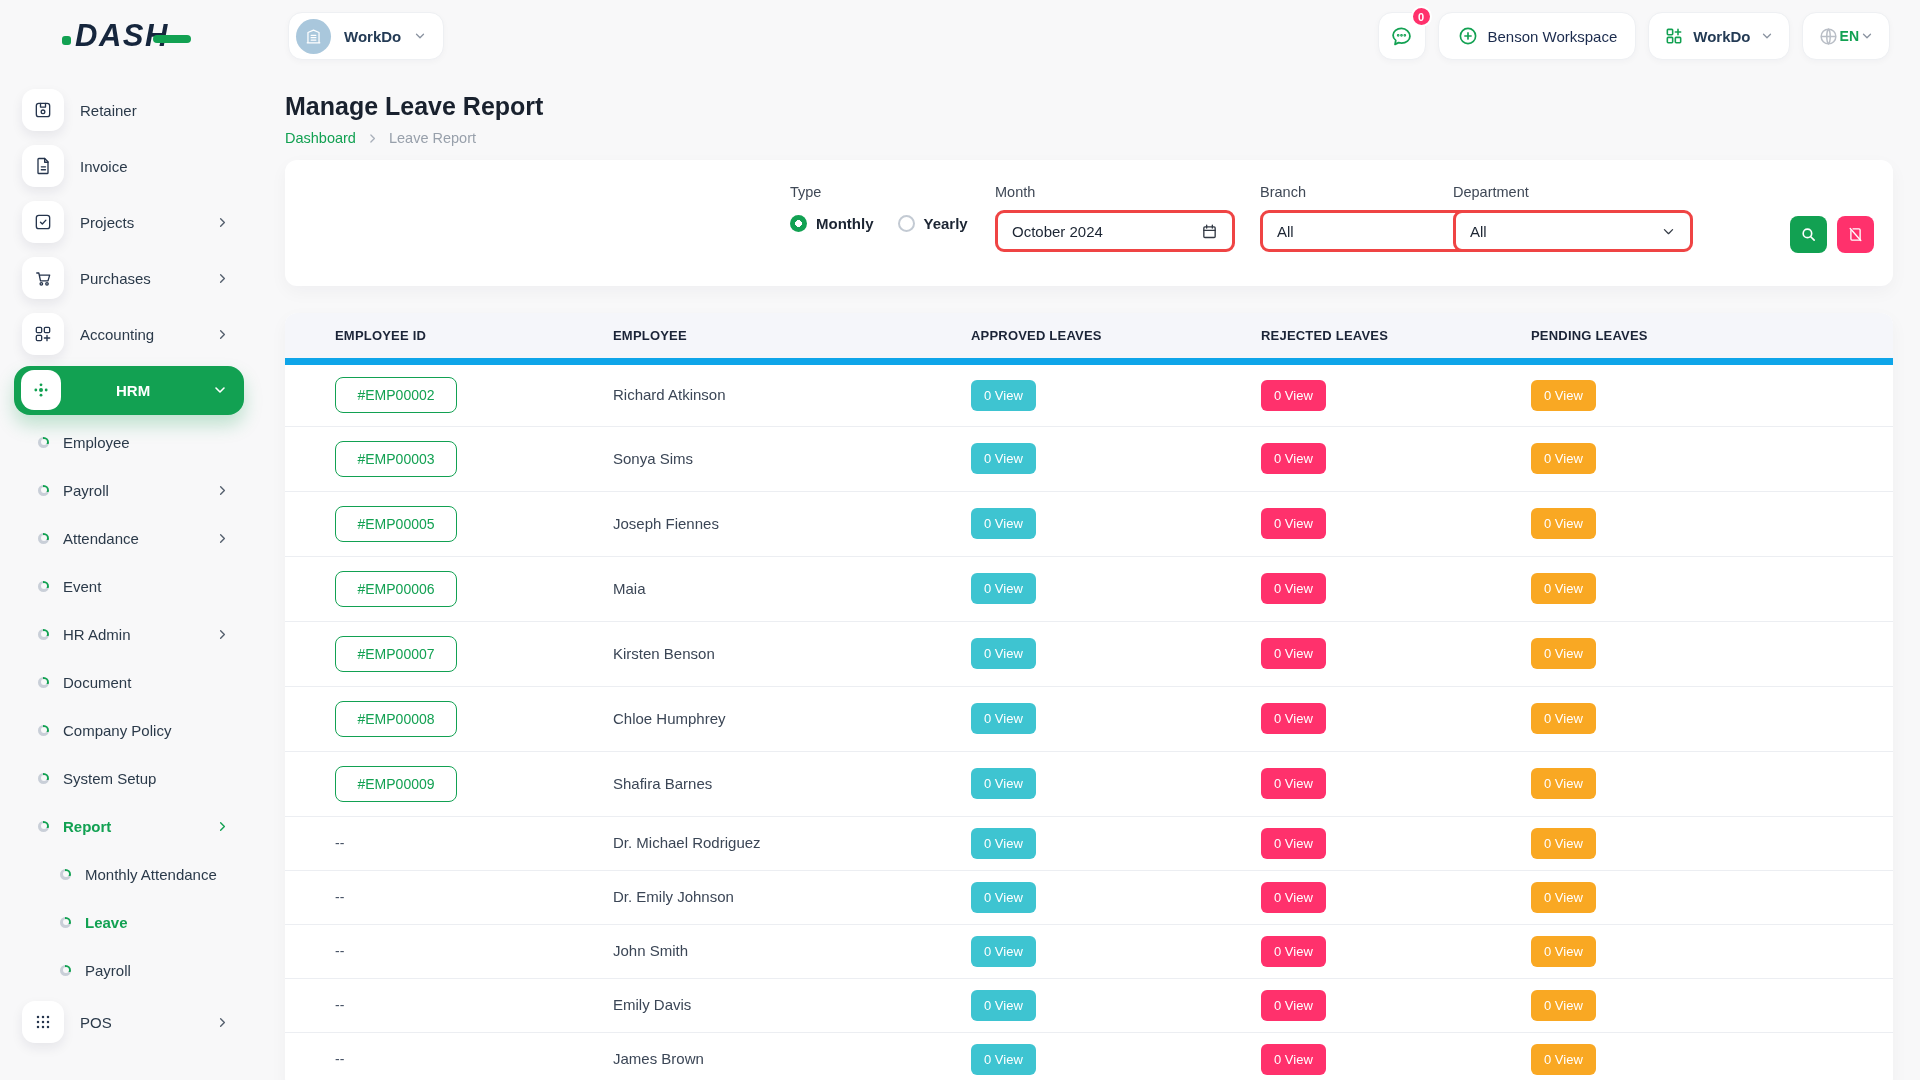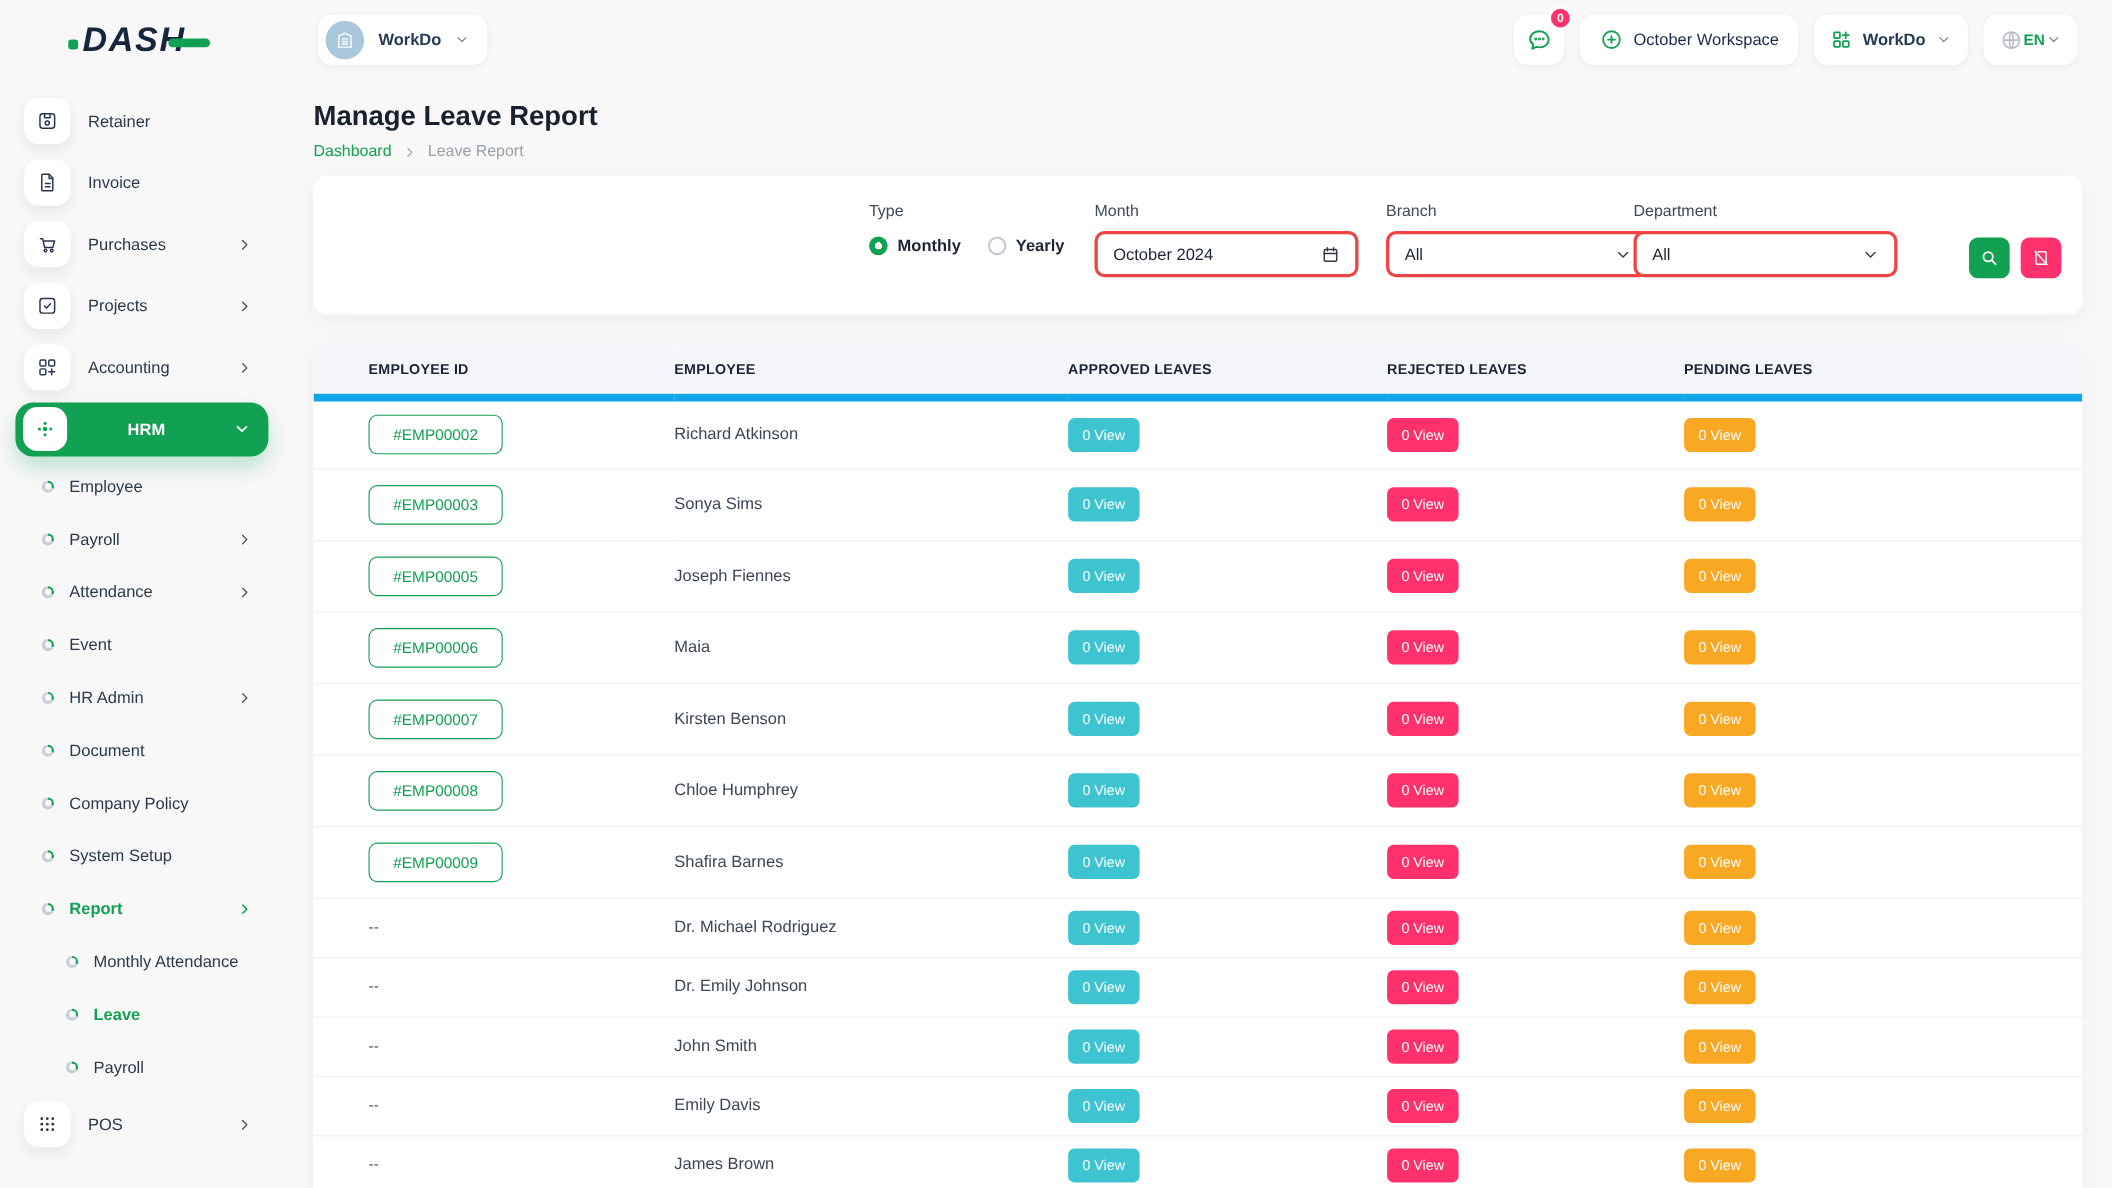--- a/index.html
+++ b/index.html
@@ -70,21 +70,21 @@
   .fg{position:absolute;}
   .fg-type{left:505px;top:24px;}
   .radio-row{display:flex;align-items:center;gap:24px;margin-top:15px;}
   .radio-opt{display:flex;align-items:center;gap:9px;cursor:pointer;}
   .radio{width:17px;height:17px;border-radius:50%;flex:0 0 auto;}
   .radio.on{background:radial-gradient(circle,#fff 0 3.2px,var(--green) 3.4px 100%);}
   .radio.off{border:2px solid #C3CAD3;background:#fff;}
   .radio-label{font-size:15px;font-weight:700;color:#1C2533;}
   .fg-month{left:710px;top:24px;width:240px;}
   .fg-branch{left:975px;top:24px;width:240px;}
-  .fg-dept{left:1200px;top:24px;width:240px;}
+  .fg-dept{left:1168px;top:24px;width:240px;}
   .control{margin-top:10px;height:42px;border:3px solid #ef4444;border-radius:9px;background:#fff;display:flex;align-items:center;padding:0 14px;font-size:15px;color:#1C2533;cursor:pointer;}
   .control .spacer{margin-left:auto;}
   .control .cal,.control .sel-chev{color:#333A45;}
   .fg-actions{left:1505px;top:56px;display:flex;gap:10px;}
   .sq-btn{width:37px;height:37px;border-radius:8px;border:none;display:flex;align-items:center;justify-content:center;color:#fff;cursor:pointer;}
   .sq-btn.search{background:var(--green);}
   .sq-btn.reset{background:var(--pink);}
 
   
   .table-card{margin-top:27px;overflow:hidden;padding-bottom:4px;}
@@ -141,21 +141,21 @@
       </span>
       <span class="chat-badge">0</span>
     </div>
     <div class="chip create-btn">
       <span class="plus">
         <svg width="22" height="22" viewBox="0 0 24 24" fill="none" stroke="currentColor" stroke-width="1.8" stroke-linecap="round">
             <circle cx="12" cy="12" r="8.3"></circle>
             <path d="M12 8.6v6.8M8.6 12h6.8"></path>
           </svg>
       </span>
-      <span>October Workspace</span>
+      <span>Benson Workspace</span>
     </div>
     <div class="chip switch-btn">
       <span class="grid">
         <svg width="20" height="20" viewBox="0 0 24 24" fill="none" stroke="currentColor" stroke-width="1.9" stroke-linecap="round">
             <rect x="4" y="4" width="6.4" height="6.4" rx="1"></rect>
             <rect x="13.6" y="13.6" width="6.4" height="6.4" rx="1"></rect>
             <rect x="4" y="13.6" width="6.4" height="6.4" rx="1"></rect>
             <path d="M16.8 4v6.4M13.6 7.2H20"></path>
           </svg>
       </span>
@@ -201,40 +201,40 @@
             <path d="M7 3h7l4 4v13a1 1 0 0 1-1 1H7a1 1 0 0 1-1-1V4a1 1 0 0 1 1-1z"></path>
             <path d="M14 3v4.5h4"></path>
             <path d="M10 13h5M10 16.5h5"></path>
           </svg>
         </span>
         <span class="s-label">Invoice</span>
       </div>
       <div class="s-item level-0">
         <span class="icon-card">
           <svg width="20" height="20" viewBox="0 0 24 24" fill="none" stroke="currentColor" stroke-width="1.6" stroke-linecap="round" stroke-linejoin="round">
+            <rect x="4" y="4" width="16" height="16" rx="3"></rect>
+            <path d="M9 12.2l2.2 2.2 4.3-4.6"></path>
+          </svg>
+        </span>
+        <span class="s-label">Projects</span>
+        <span class="chev">
+          <svg width="15" height="15" viewBox="0 0 24 24" fill="none" stroke="currentColor" stroke-width="2.2" stroke-linecap="round" stroke-linejoin="round">
+            <path d="M9 6l6 6-6 6"></path>
+          </svg>
+        </span>
+      </div>
+      <div class="s-item level-0">
+        <span class="icon-card">
+          <svg width="20" height="20" viewBox="0 0 24 24" fill="none" stroke="currentColor" stroke-width="1.6" stroke-linecap="round" stroke-linejoin="round">
             <path d="M4.5 6H7l2 9.5h9l2-7H8"></path>
             <circle cx="10" cy="19" r="1.5"></circle>
             <circle cx="16.8" cy="19" r="1.5"></circle>
           </svg>
         </span>
         <span class="s-label">Purchases</span>
-        <span class="chev">
-          <svg width="15" height="15" viewBox="0 0 24 24" fill="none" stroke="currentColor" stroke-width="2.2" stroke-linecap="round" stroke-linejoin="round">
-            <path d="M9 6l6 6-6 6"></path>
-          </svg>
-        </span>
-      </div>
-      <div class="s-item level-0">
-        <span class="icon-card">
-          <svg width="20" height="20" viewBox="0 0 24 24" fill="none" stroke="currentColor" stroke-width="1.6" stroke-linecap="round" stroke-linejoin="round">
-            <rect x="4" y="4" width="16" height="16" rx="3"></rect>
-            <path d="M9 12.2l2.2 2.2 4.3-4.6"></path>
-          </svg>
-        </span>
-        <span class="s-label">Projects</span>
         <span class="chev">
           <svg width="15" height="15" viewBox="0 0 24 24" fill="none" stroke="currentColor" stroke-width="2.2" stroke-linecap="round" stroke-linejoin="round">
             <path d="M9 6l6 6-6 6"></path>
           </svg>
         </span>
       </div>
       <div class="s-item level-0">
         <span class="icon-card">
           <svg width="20" height="20" viewBox="0 0 24 24" fill="none" stroke="currentColor" stroke-width="1.6" stroke-linecap="round">
             <rect x="4" y="4" width="6.4" height="6.4" rx="1.4"></rect>

